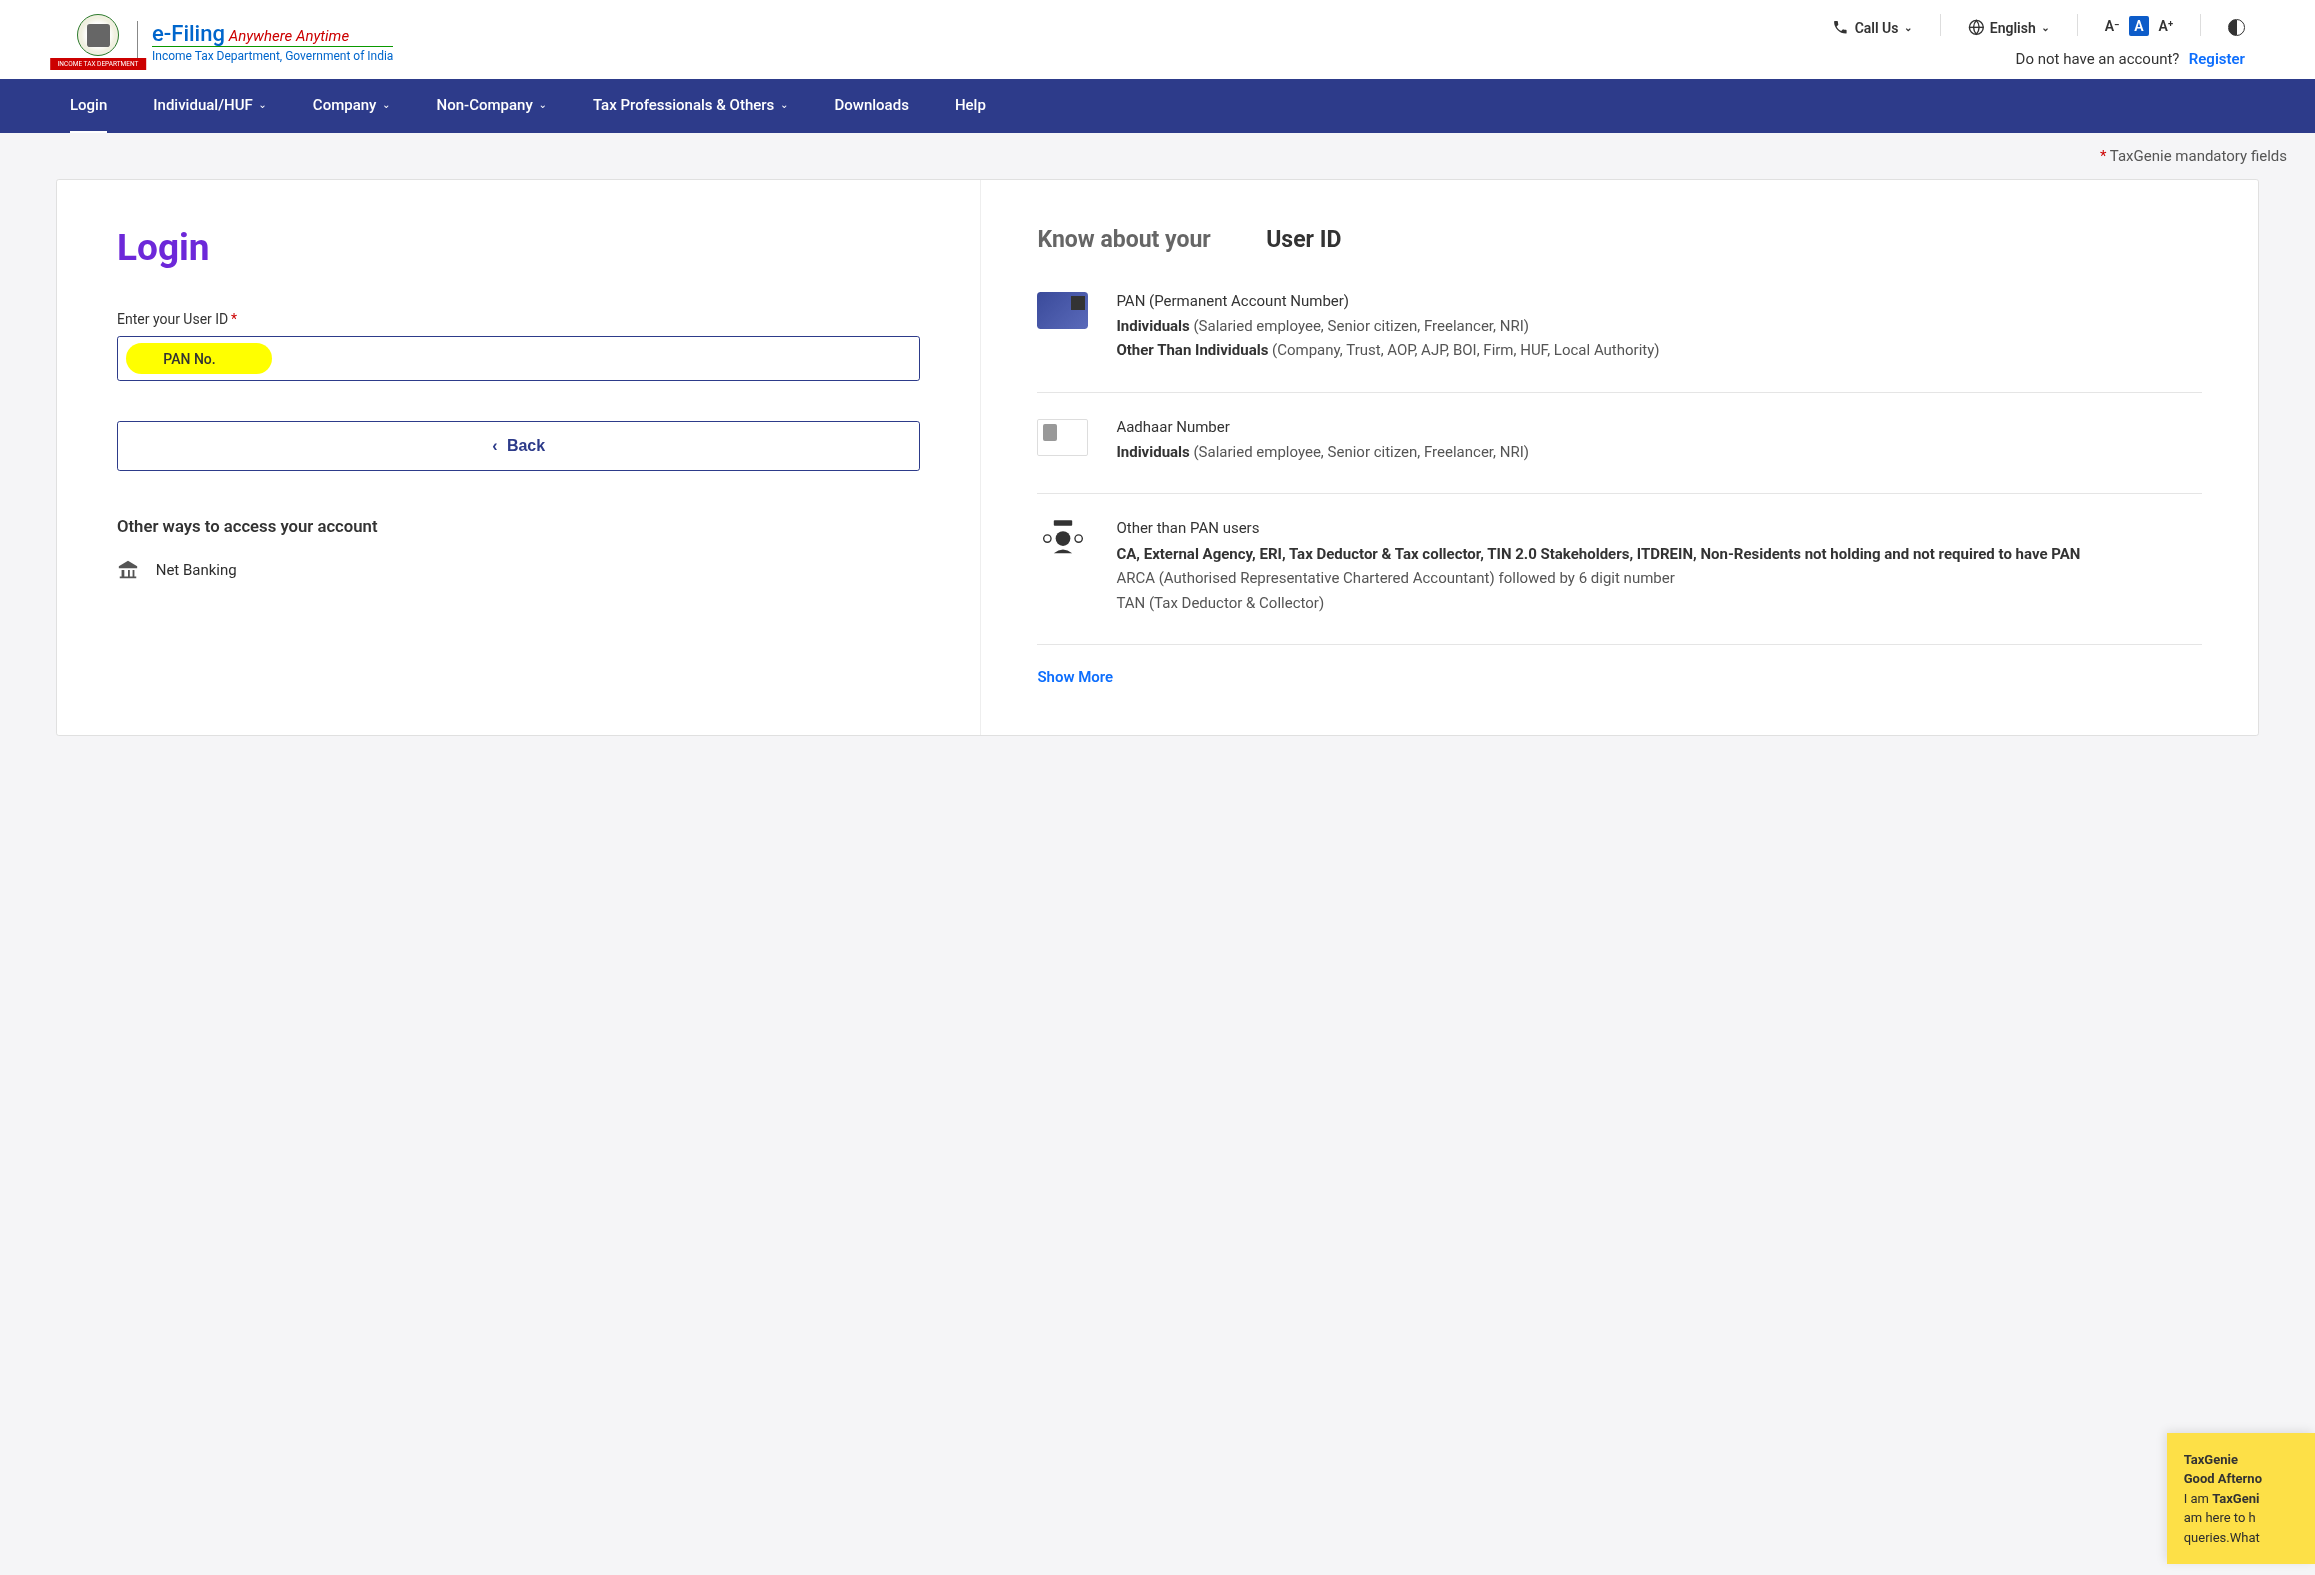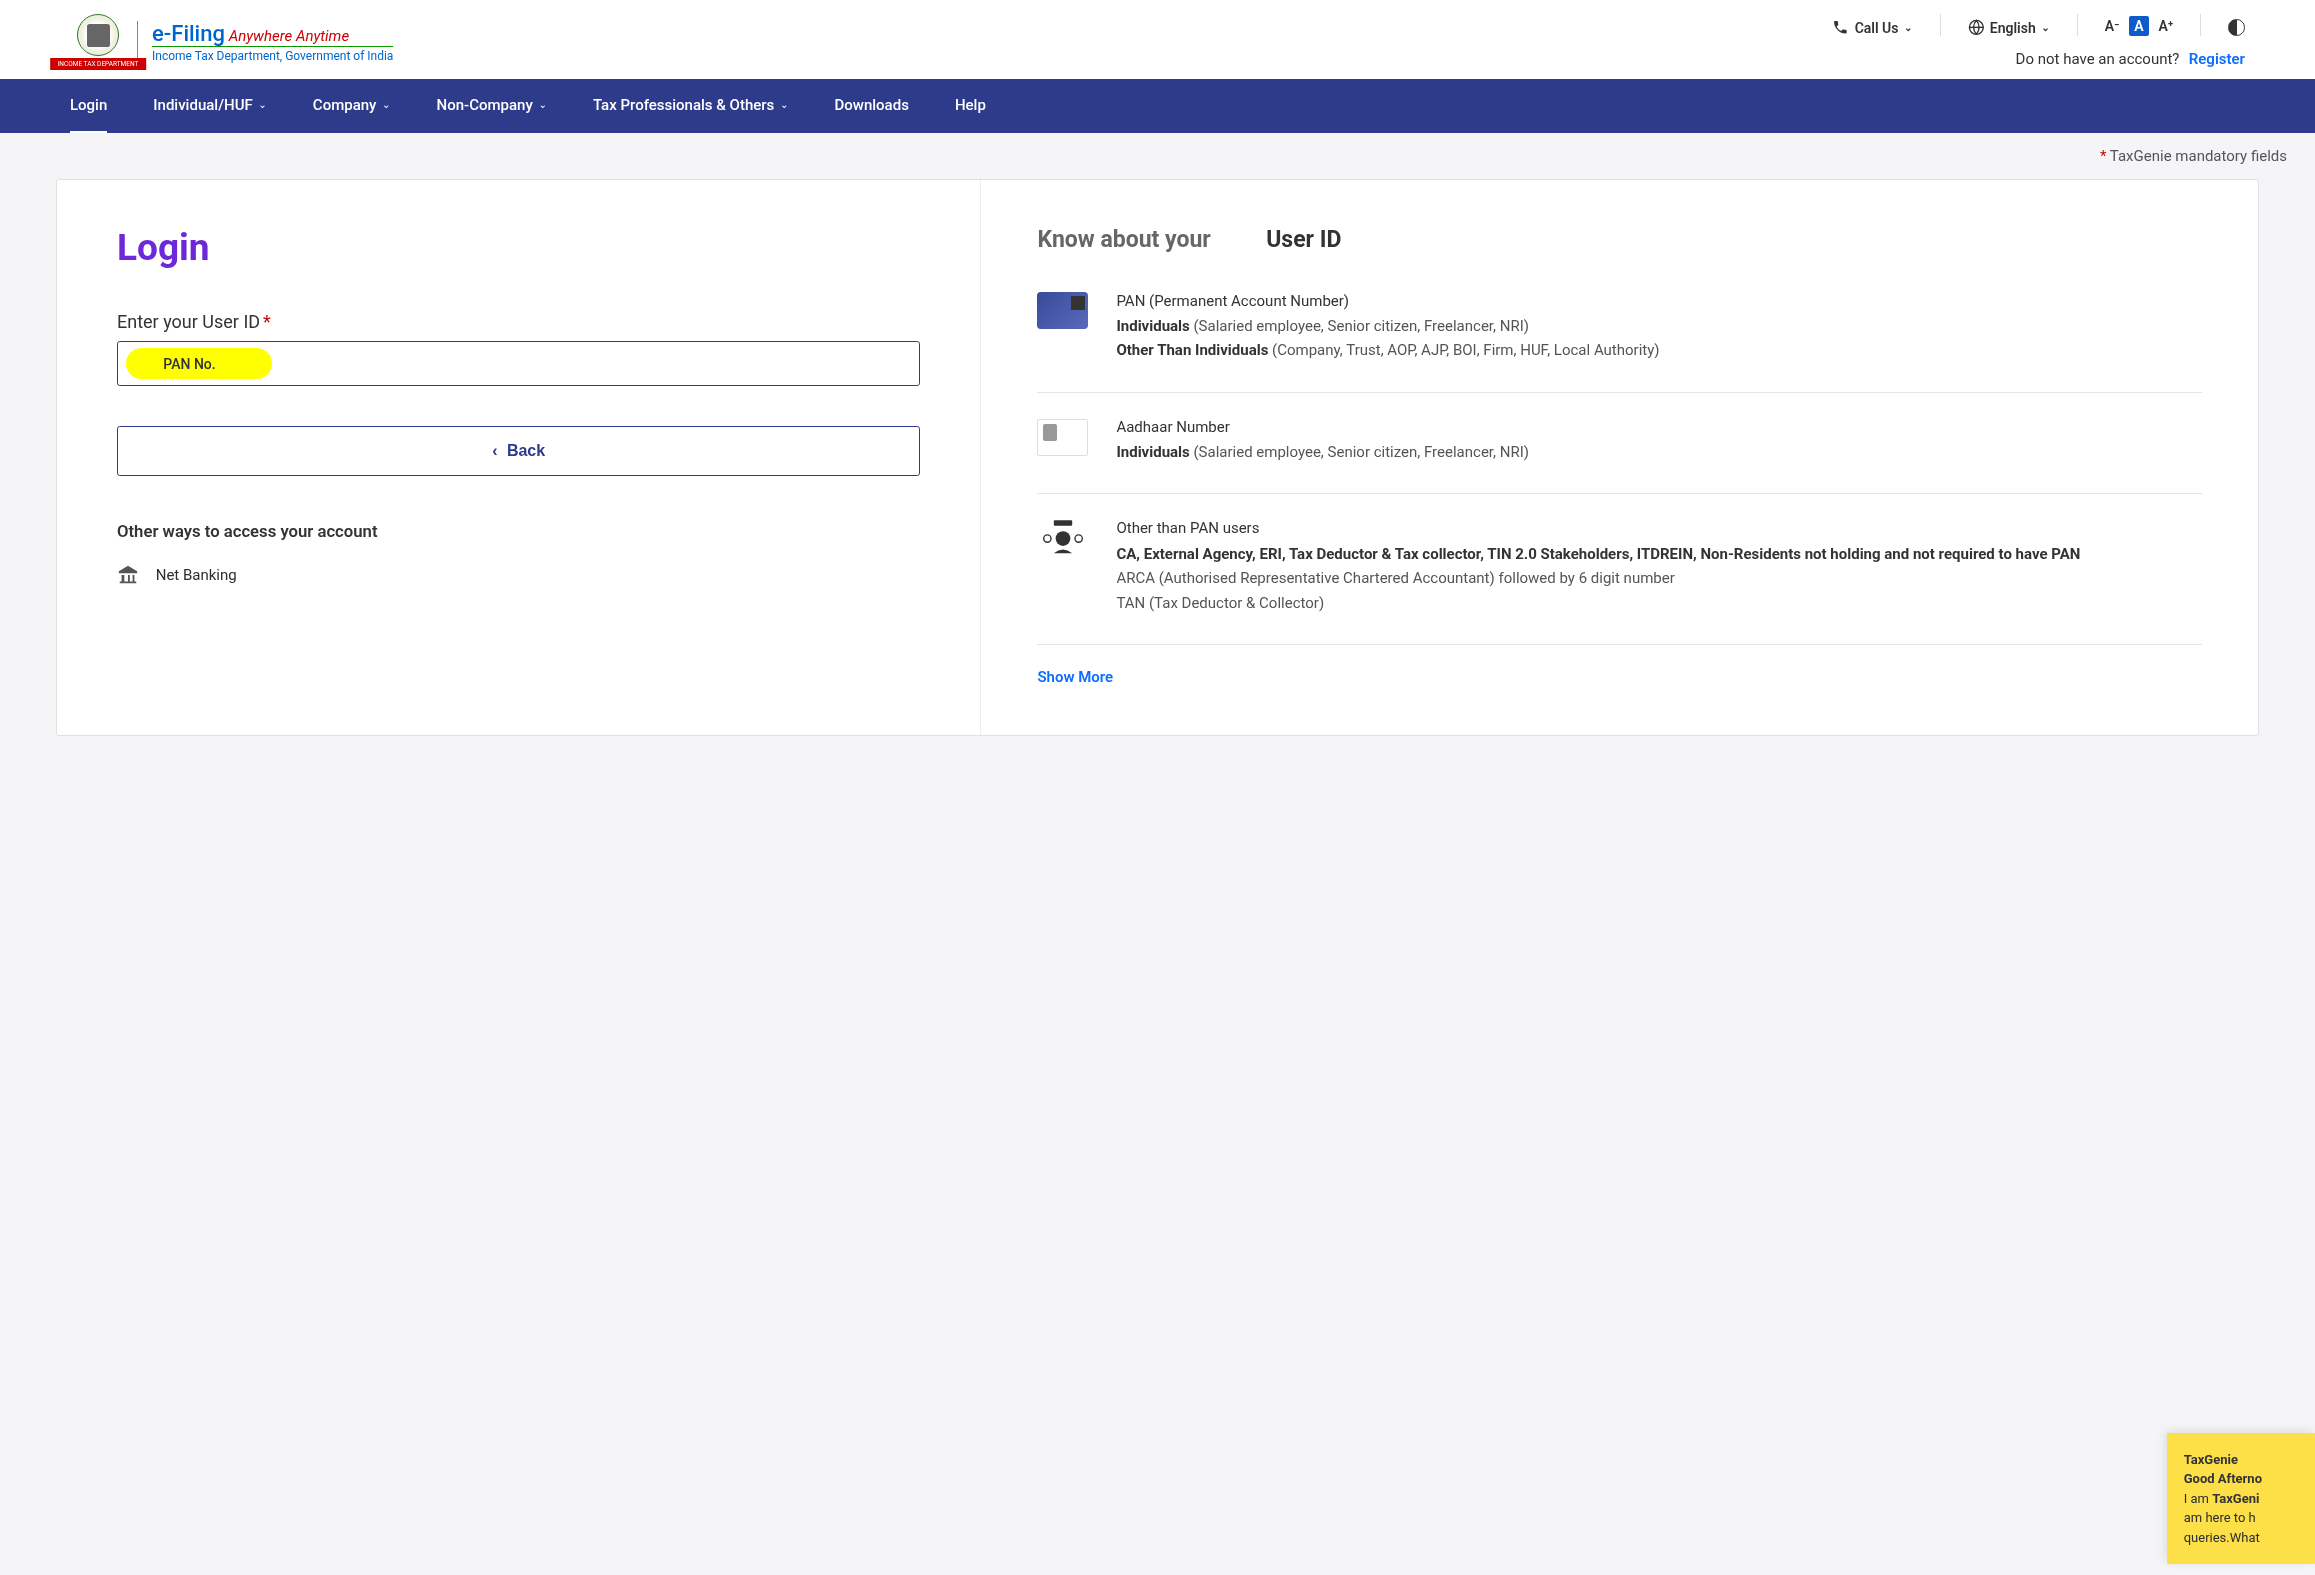--- a/index.html
+++ b/index.html
@@ -176,21 +176,21 @@
       padding: 46px 60px;
       border-right: 0.9px solid #eee;
     }
     .login-title {
       font-size: 37px;
       font-weight: 700;
       color: #6d28d9;
       margin-bottom: 42px;
     }
     .field-label {
-      font-size: 18px;
+      font-size: 14px;
       color: #333;
       margin-bottom: 9.3px;
     }
     .field-label .req { color: #cc0000; margin-left: 2.8px; }
     .input-wrapper {
       position: relative;
       margin-bottom: 40px;
     }
     .user-input {
       width: 100%;

